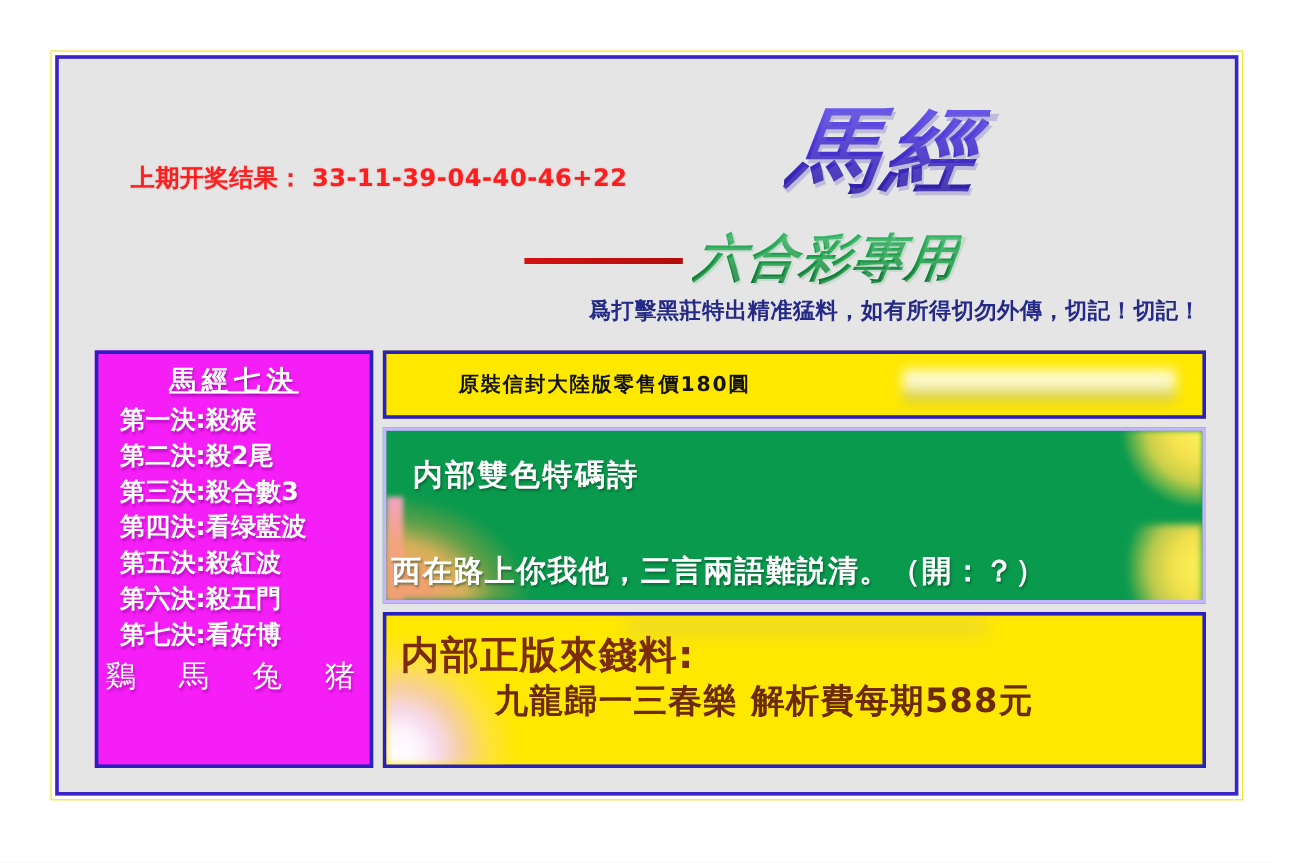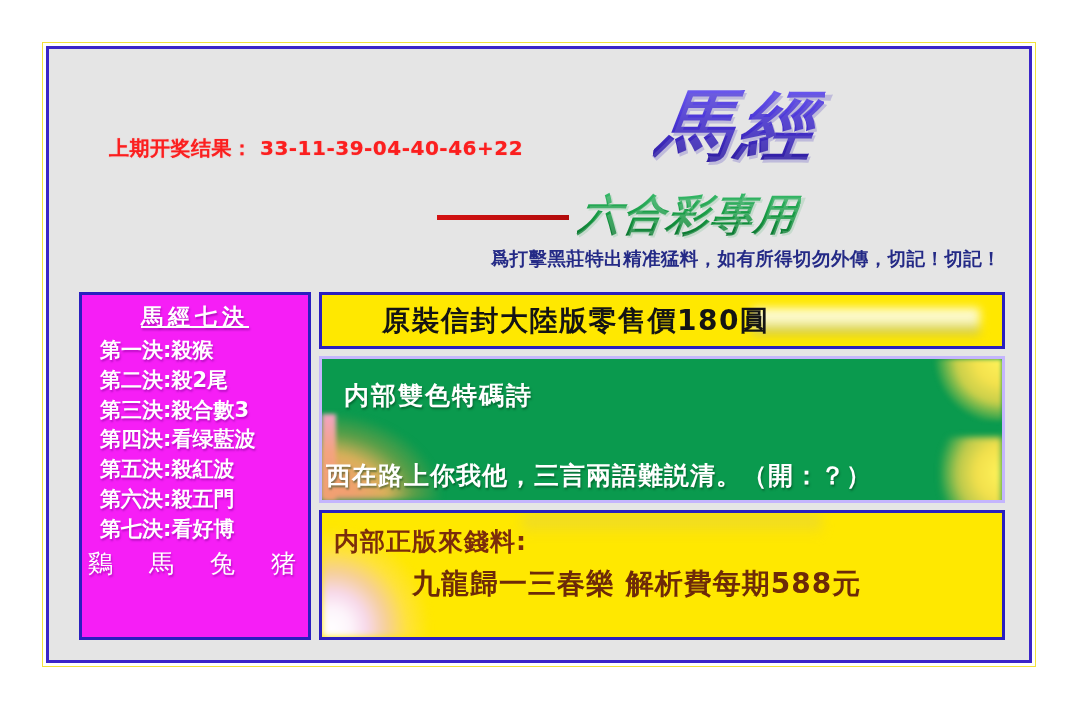--- a/index.html
+++ b/index.html
@@ -178,21 +178,21 @@
     border:3px solid #2a1fbf;
     background:#ffe800;
     position:relative;
     display:flex;
     align-items:center;
   }
   #price-text{
     position:relative;
     z-index:2;
     margin-left:60px;
-    font-size:28px;
+    font-size:17px;
     font-weight:700;
     color:#141414;
     letter-spacing:1.5px;
     white-space:nowrap;
   }
   #price-redaction{
     position:absolute;
     z-index:1;
     left:430px; top:13px;
     width:228px; height:30px;
@@ -276,21 +276,21 @@
     border:3px solid #2a1fbf;
     background:#ffe800;
     position:relative;
     overflow:hidden;
   }
   #money-title{
     position:absolute;
     left:12px; top:12px;
     z-index:3;
     color:#7b2d0b;
-    font-size:25px;
+    font-size:32px;
     font-weight:700;
     letter-spacing:1px;
     white-space:nowrap;
   }
   #money-line{
     position:absolute;
     left:90px; top:52px;
     z-index:3;
     color:#6d2a08;
     font-size:28px;

